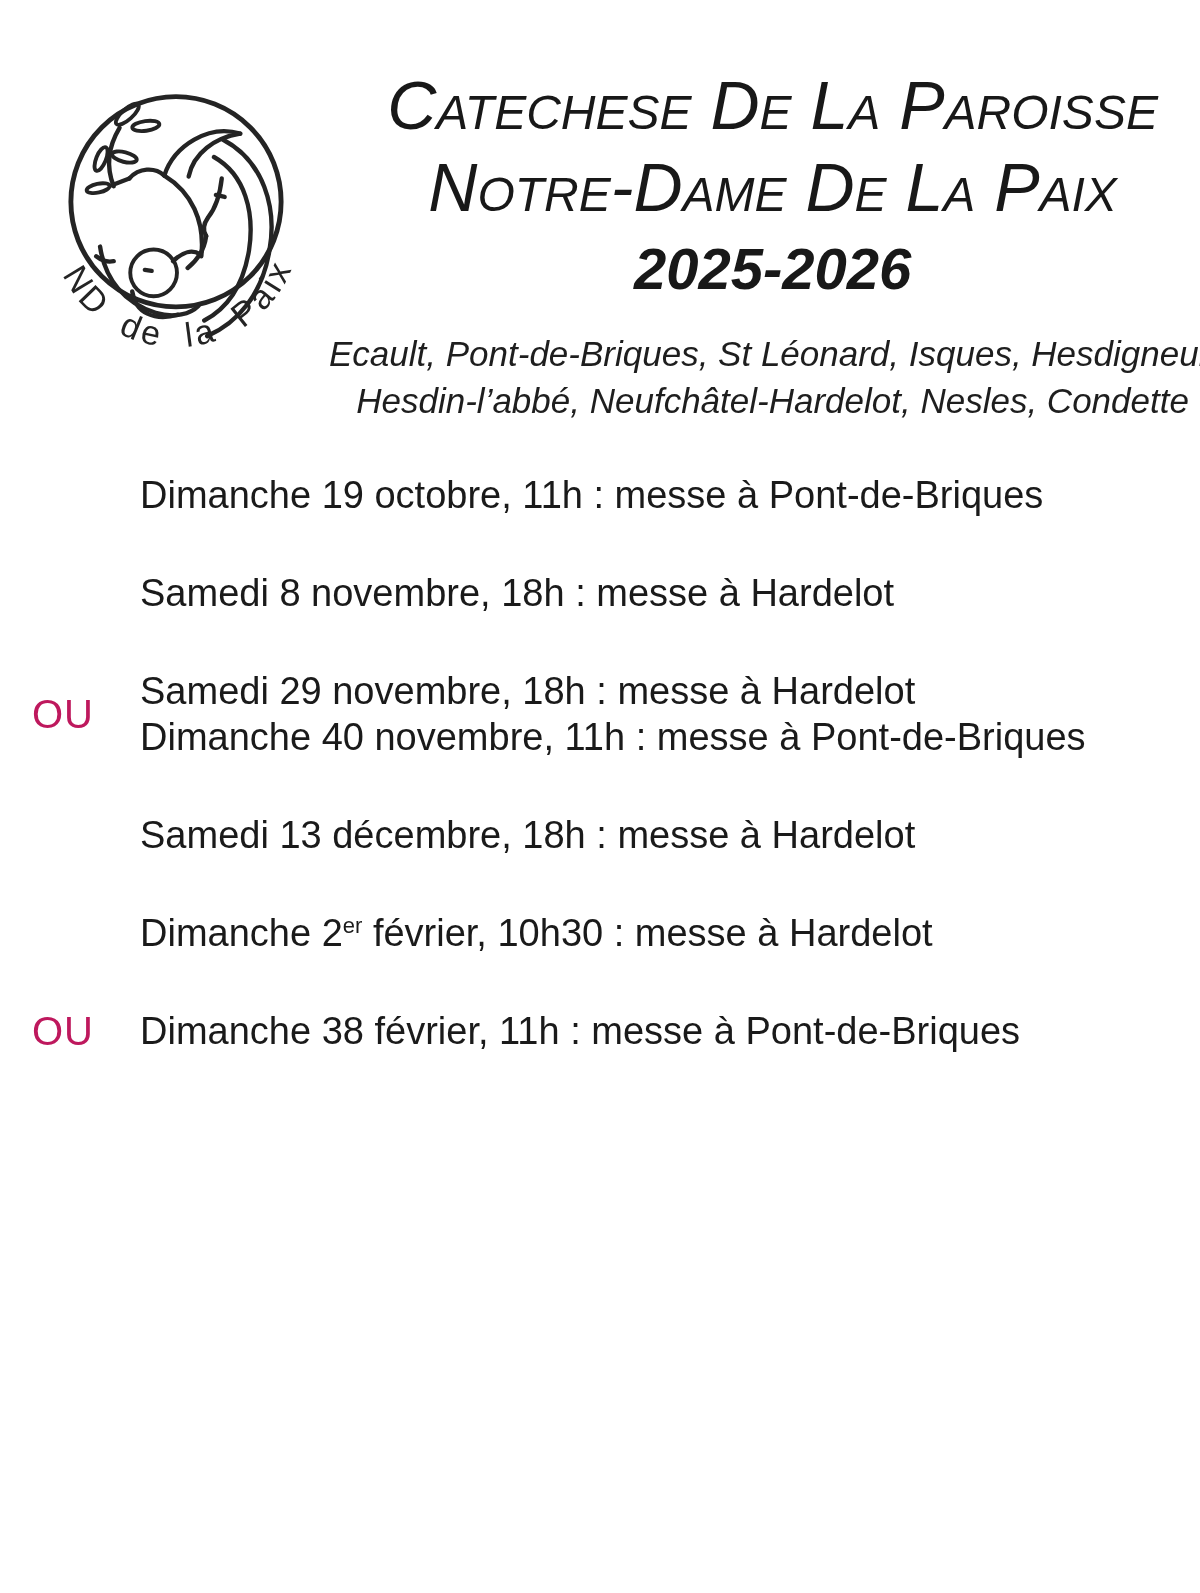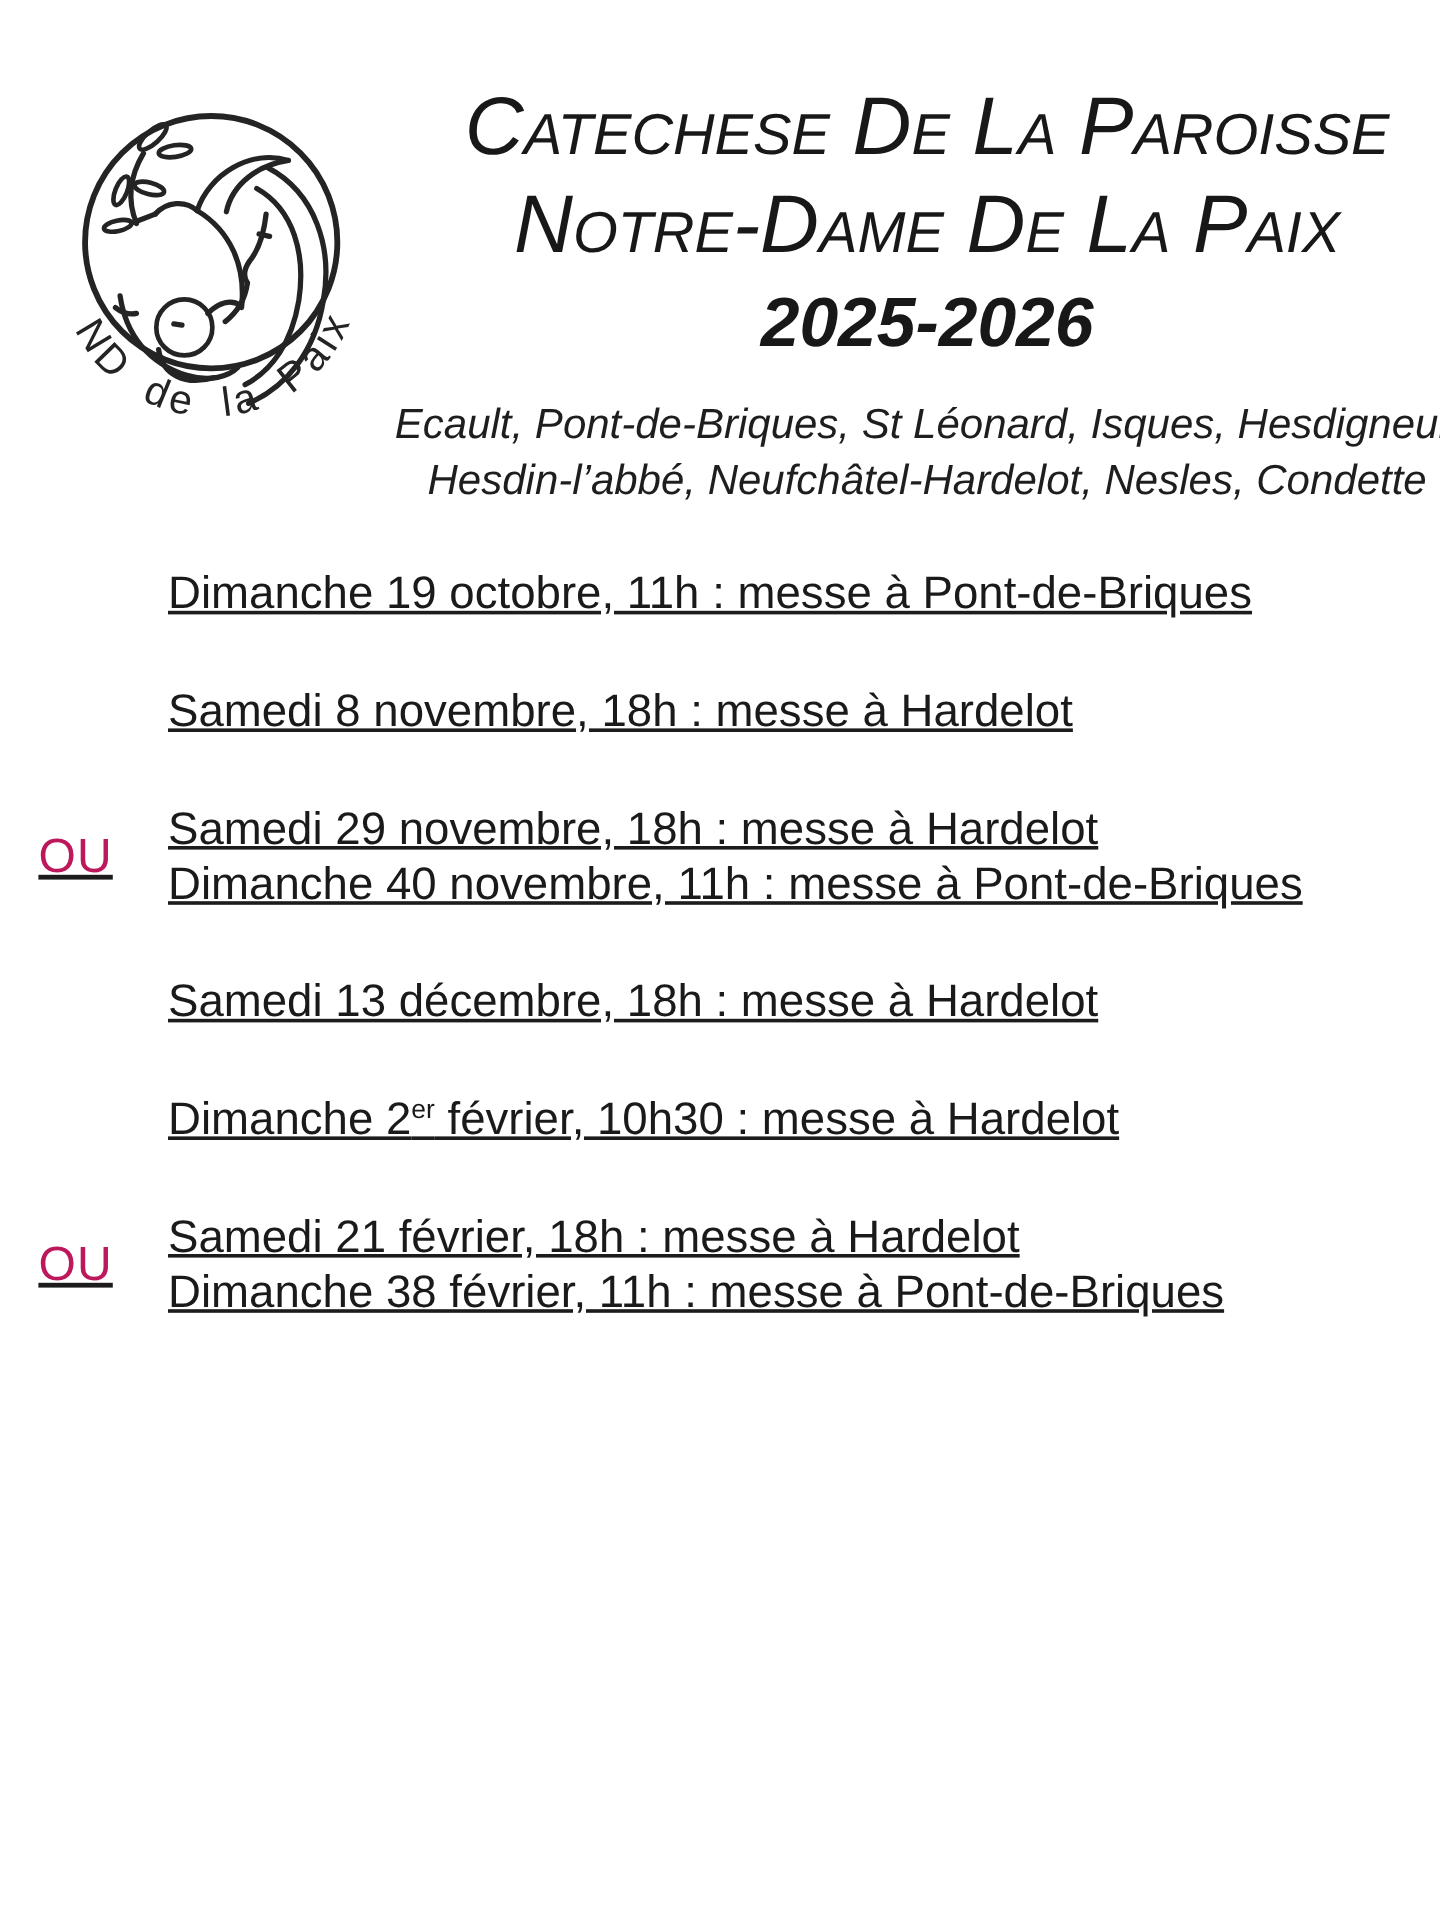--- a/index.html
+++ b/index.html
@@ -55,21 +55,20 @@
     color: #181818;
     white-space: nowrap;
   }
   
   .schedule { margin-top: 48px; }
   .group {
     display: grid;
     grid-template-columns: 110px 1fr;
     align-items: center;
     margin-bottom: 52px;
-    text-decoration: underline;
   }
   .or-label {
     font-size: 40px;
     letter-spacing: 1px;
     color: #be185d;
     padding-left: 2px;
   }
   .lines { font-size: 38px; line-height: 46px; color: #1a1a1a; }
   .line { white-space: nowrap; }
   .line sup {
@@ -174,20 +173,19 @@
     <div class="group">
       <span></span>
       <div class="lines">
         <div class="line"><span>Dimanche 2</span><sup>er</sup><span> février, 10h30 : messe à Hardelot</span></div>
       </div>
     </div>
 
     <div class="group">
       <span class="or-label">OU</span>
       <div class="lines">
-        <div class="line">Samedi 21 février, 18h : messe à Hardelot</div>
         <div class="line">Dimanche 38 février, 11h : messe à Pont-de-Briques</div>
       </div>
     </div>
 
 
   </div>
 </div>
 
 </body></html>

